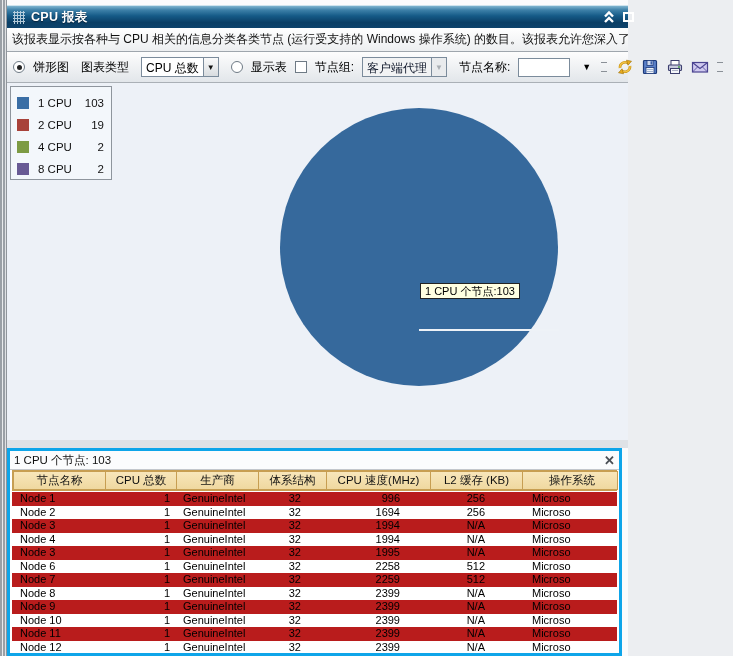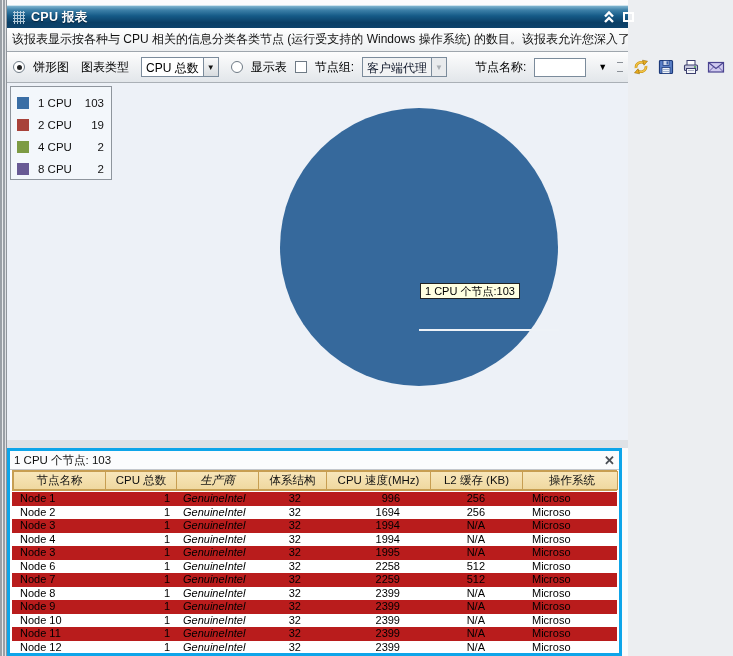--- a/index.html
+++ b/index.html
@@ -74,21 +74,21 @@
     display:flex; align-items:center; font-size:11.5px; padding:0 4px; color:#111; }
   .panel-close { margin-left:auto; color:#4a4f55; font-weight:bold; font-size:13px; line-height:13px; cursor:default; }
   .thead { display:flex; height:21px; background:#c79e52; padding:1px 0 1px 1px; margin:0 2px; }
   .th { background:linear-gradient(180deg,#f8e6ba,#efd8a0); border:1px solid #c79e52; margin-right:-1px;
     font-size:11.5px; display:flex; align-items:center; justify-content:center; color:#111; white-space:nowrap; overflow:hidden; }
   .tbody { margin:1px 2px 0 2px; }
   .tr { display:flex; height:13.5px; align-items:center; }
   .tr.alt { background:#b91c1c; }
   .td { font-size:11px; line-height:13px; white-space:nowrap; overflow:hidden; color:#000; }
 
-  .c0 { width:93px; }  .c1 { width:72px; }  .c2 { width:83px;font-style:italic; }
+  .c0 { width:93px; }  .c1 { width:72px; }  .c2 { width:83px; }
   .c3 { width:69px; }  .c4 { width:105px; } .c5 { width:93px; }
   .c6 { flex:1; }
   .td.c0 { text-align:left; padding-left:8px; }
   .td.c1 { text-align:right; padding-right:7px; }
   .td.c2 { text-align:left; padding-left:6px; }
   .td.c3 { text-align:right; padding-right:28px; }
   .td.c4 { text-align:right; padding-right:34px; }
   .td.c5 { text-align:right; padding-right:42px; }
   .td.c6 { text-align:left; padding-left:5px; }
   .th.c6 { justify-content:flex-end; padding-right:22px; }
@@ -126,21 +126,21 @@
         <span class="arrow-btn">▼</span>
       </span>
       <span class="radio" style="margin-left:8px"></span>
       <span class="tb-label">显示表</span>
       <span class="checkbox"></span>
       <span class="tb-label">节点组:</span>
       <span class="combo disabled">
         <span class="val">客户端代理</span>
         <span class="arrow-btn">▼</span>
       </span>
-      <span class="tb-label" style="margin-left:24px">节点名称:</span>
+      <span class="tb-label" style="margin-left:8px">节点名称:</span>
       <input class="text-input" type="text" value="" style="">
       <span class="lone-arrow">▼</span>
     </div>
 
     <div class="tb-right">
       <span class="tb-sep"></span>
       <span class="tb-icon">
         <svg width="18" height="18" viewBox="0 0 18 18">
           <path d="M4 10 A5.2 5.2 0 0 1 12.5 5.5" fill="none" stroke="#c9920f" stroke-width="2.6"></path>
           <path d="M4 10 A5.2 5.2 0 0 1 12.5 5.5" fill="none" stroke="#f4c64a" stroke-width="1.2"></path>

